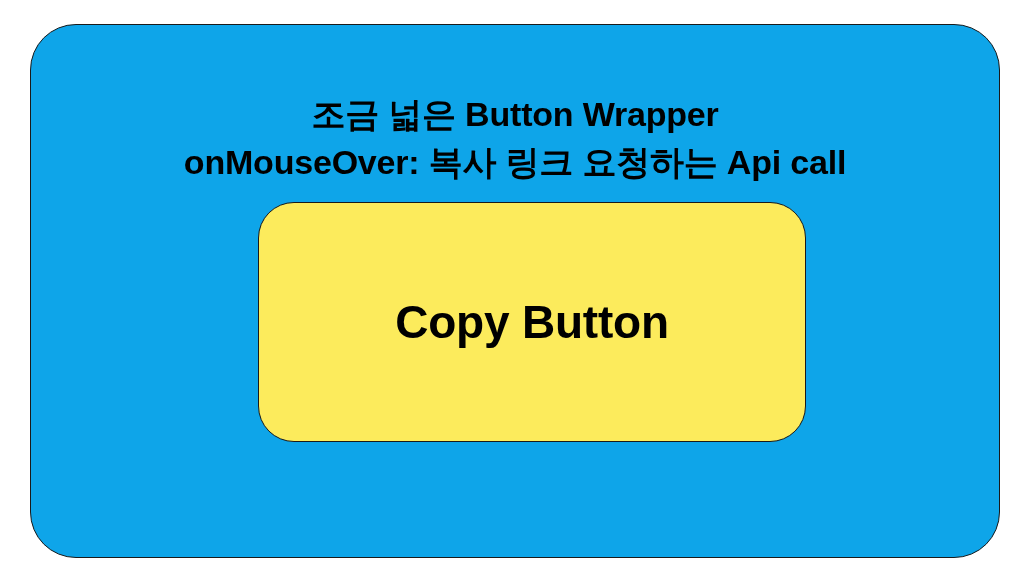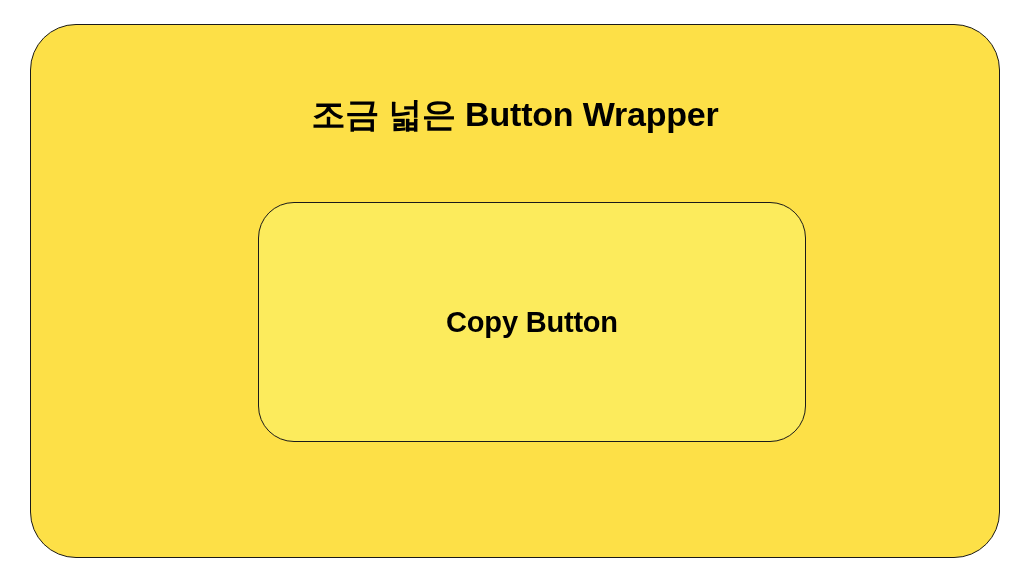--- a/index.html
+++ b/index.html
@@ -23,21 +23,21 @@
   }
 
   
   .wrapper {
     position: absolute;
     left: 30px;
     top: 24px;
     width: 970px;
     height: 534px;
     box-sizing: border-box;
-    background: #fde047;
+    background: #0ea5e9;
     border: 1.5px solid #1a1a1a;
     border-radius: 46px;
     display: flex;
     flex-direction: column;
     align-items: center;
   }
 
   
   .wrapper-label {
     margin-top: 65px;
@@ -68,40 +68,41 @@
     display: flex;
     align-items: center;
     justify-content: center;
     padding: 0;
     font-family: inherit;
     cursor: pointer;
   }
   .button-label {
     text-align: left;
     color: #000000;
-    font-size: 29px;
+    font-size: 46px;
     font-weight: bold;
     line-height: 46px;
     letter-spacing: -0.2px;
     white-space: nowrap;
     user-select: none;
   }
   .button-label .line {
     display: block;
   }
 </style>
 </head>
 <body>
 
 <div class="canvas">
 
   <div class="wrapper">
 
     <div class="wrapper-label">
       <span class="line">조금 넓은 Button Wrapper</span>
+      <span class="line">onMouseOver: 복사 링크 요청하는 Api call</span>
     </div>
 
     <div class="copy-button">
       <div class="button-label">
         <span class="line">Copy Button</span>
       </div>
     </div>
 
   </div>
 

